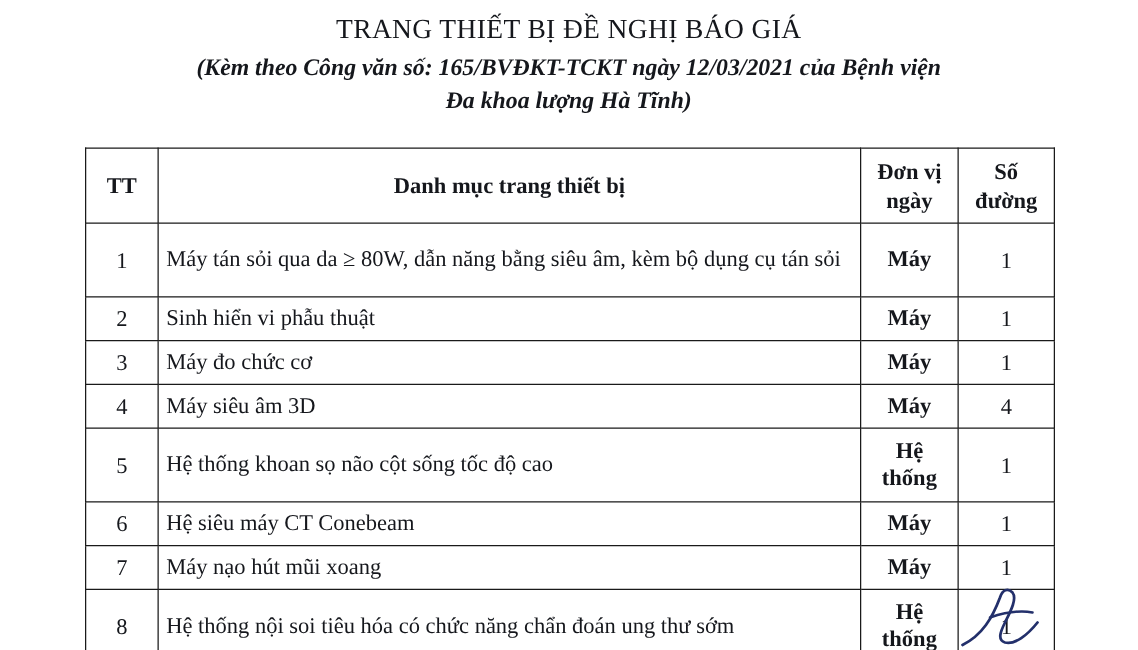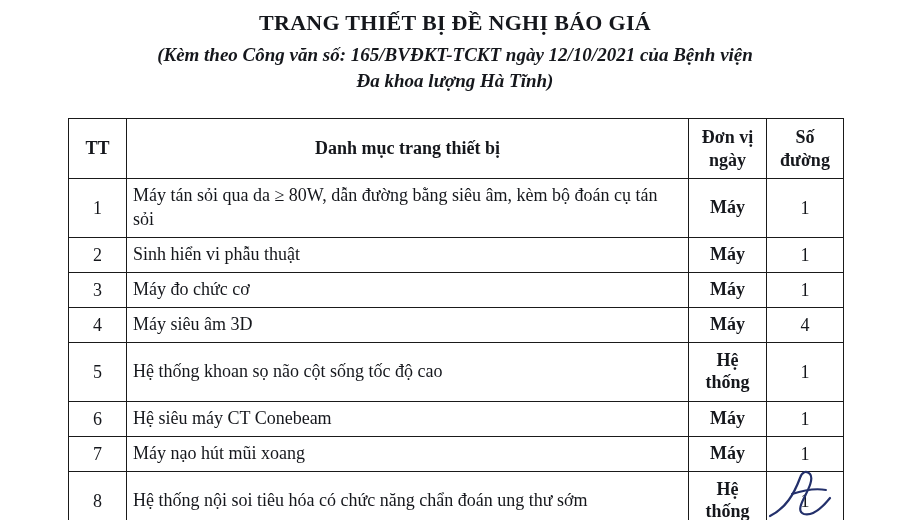--- a/index.html
+++ b/index.html
@@ -19,21 +19,21 @@
   .page {
     width: 910px;
     height: 520px;
     position: relative;
     box-sizing: border-box;
     padding: 0;
   }
 
   .doc-title {
     text-align: center;
-    font-weight: bold;
+    font-weight: normal;
     font-size: 22px;
     letter-spacing: 0.3px;
     margin: 10px 0 0 0;
     line-height: 1.2;
   }
 
   .doc-subtitle {
     text-align: center;
     font-style: italic;
     font-weight: bold;
@@ -112,21 +112,21 @@
   }
 </style>
 </head>
 <body>
 
 <div class="page">
 
   <div class="doc-title">TRANG THIẾT BỊ ĐỀ NGHỊ BÁO GIÁ</div>
 
   <div class="doc-subtitle">
-    <div>(Kèm theo Công văn số: 165/BVĐKT-TCKT ngày 12/10/2021 của Bệnh viện</div>
+    <div>(Kèm theo Công văn số: 165/BVĐKT-TCKT ngày 12/03/2021 của Bệnh viện</div>
     <div>Đa khoa lượng Hà Tĩnh)</div>
   </div>
 
   <div class="table-wrap">
     <table class="equipment">
       <colgroup>
         <col class="col-tt">
         <col class="col-name">
         <col class="col-unit">
         <col class="col-qty">
@@ -141,21 +141,21 @@
           </th>
           <th>
             <div>Số</div>
             <div>đường</div>
           </th>
         </tr>
       </thead>
       <tbody id="table-body">
           <tr class="tall">
             <td class="cell-tt">1</td>
-            <td class="cell-name">Máy tán sỏi qua da ≥ 80W, dẫn đường bằng siêu âm, kèm bộ đoán cụ tán sỏi</td>
+            <td class="cell-name">Máy tán sỏi qua da ≥ 80W, dẫn năng bằng siêu âm, kèm bộ dụng cụ tán sỏi</td>
             <td class="cell-unit">Máy</td>
             <td class="cell-qty">1</td>
           </tr>
           <tr class="short">
             <td class="cell-tt">2</td>
             <td class="cell-name">Sinh hiển vi phẫu thuật</td>
             <td class="cell-unit">Máy</td>
             <td class="cell-qty">1</td>
           </tr>
           <tr class="short">

